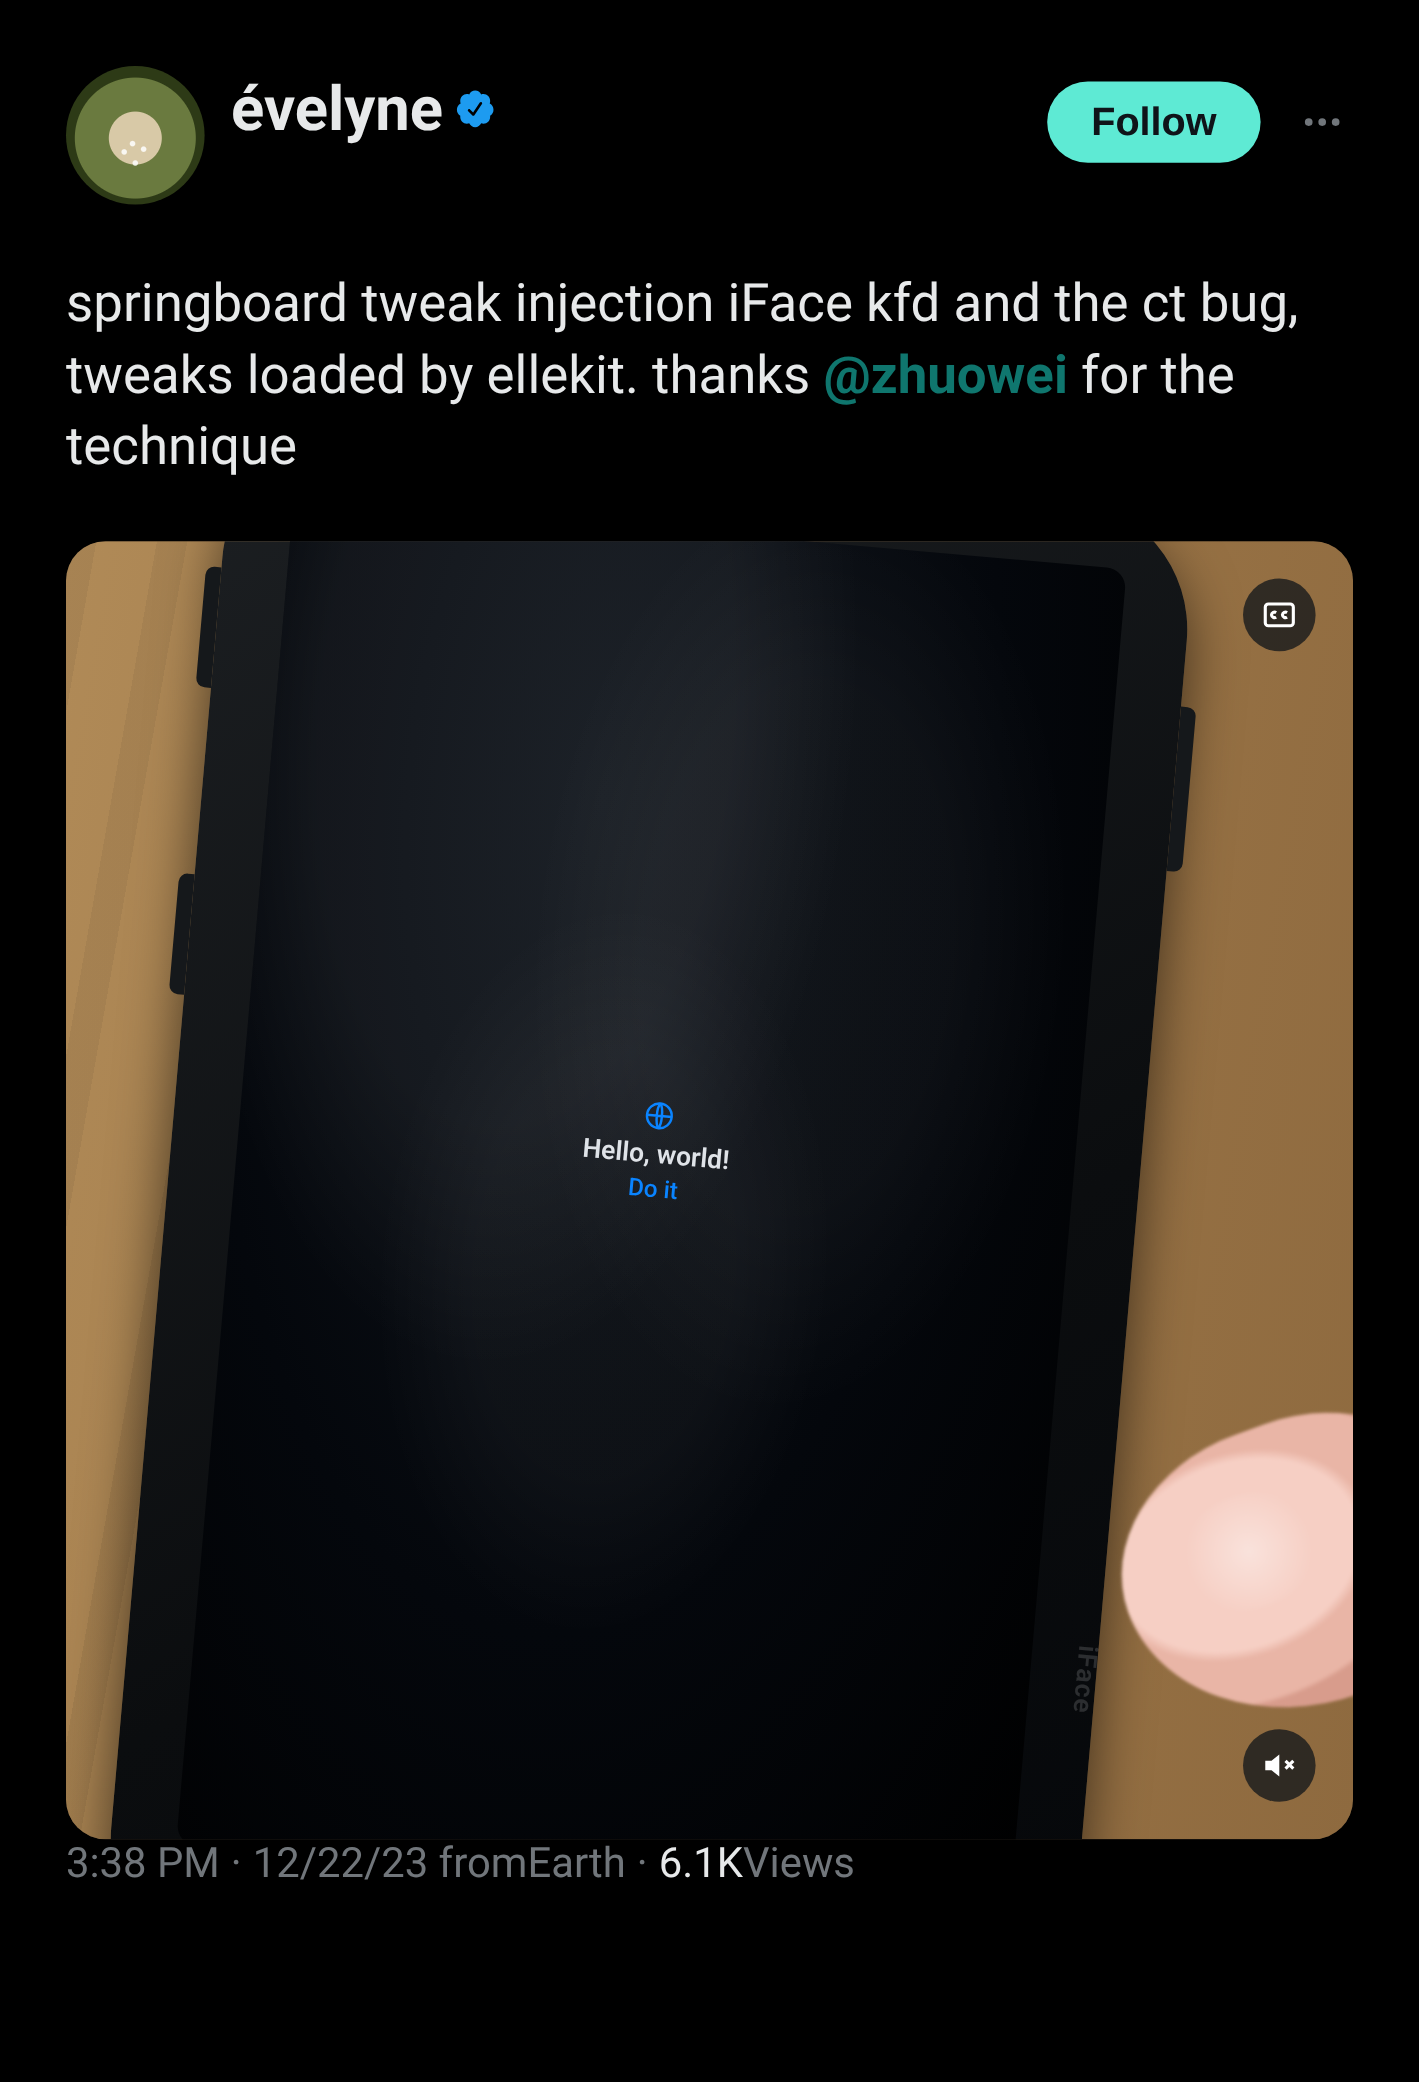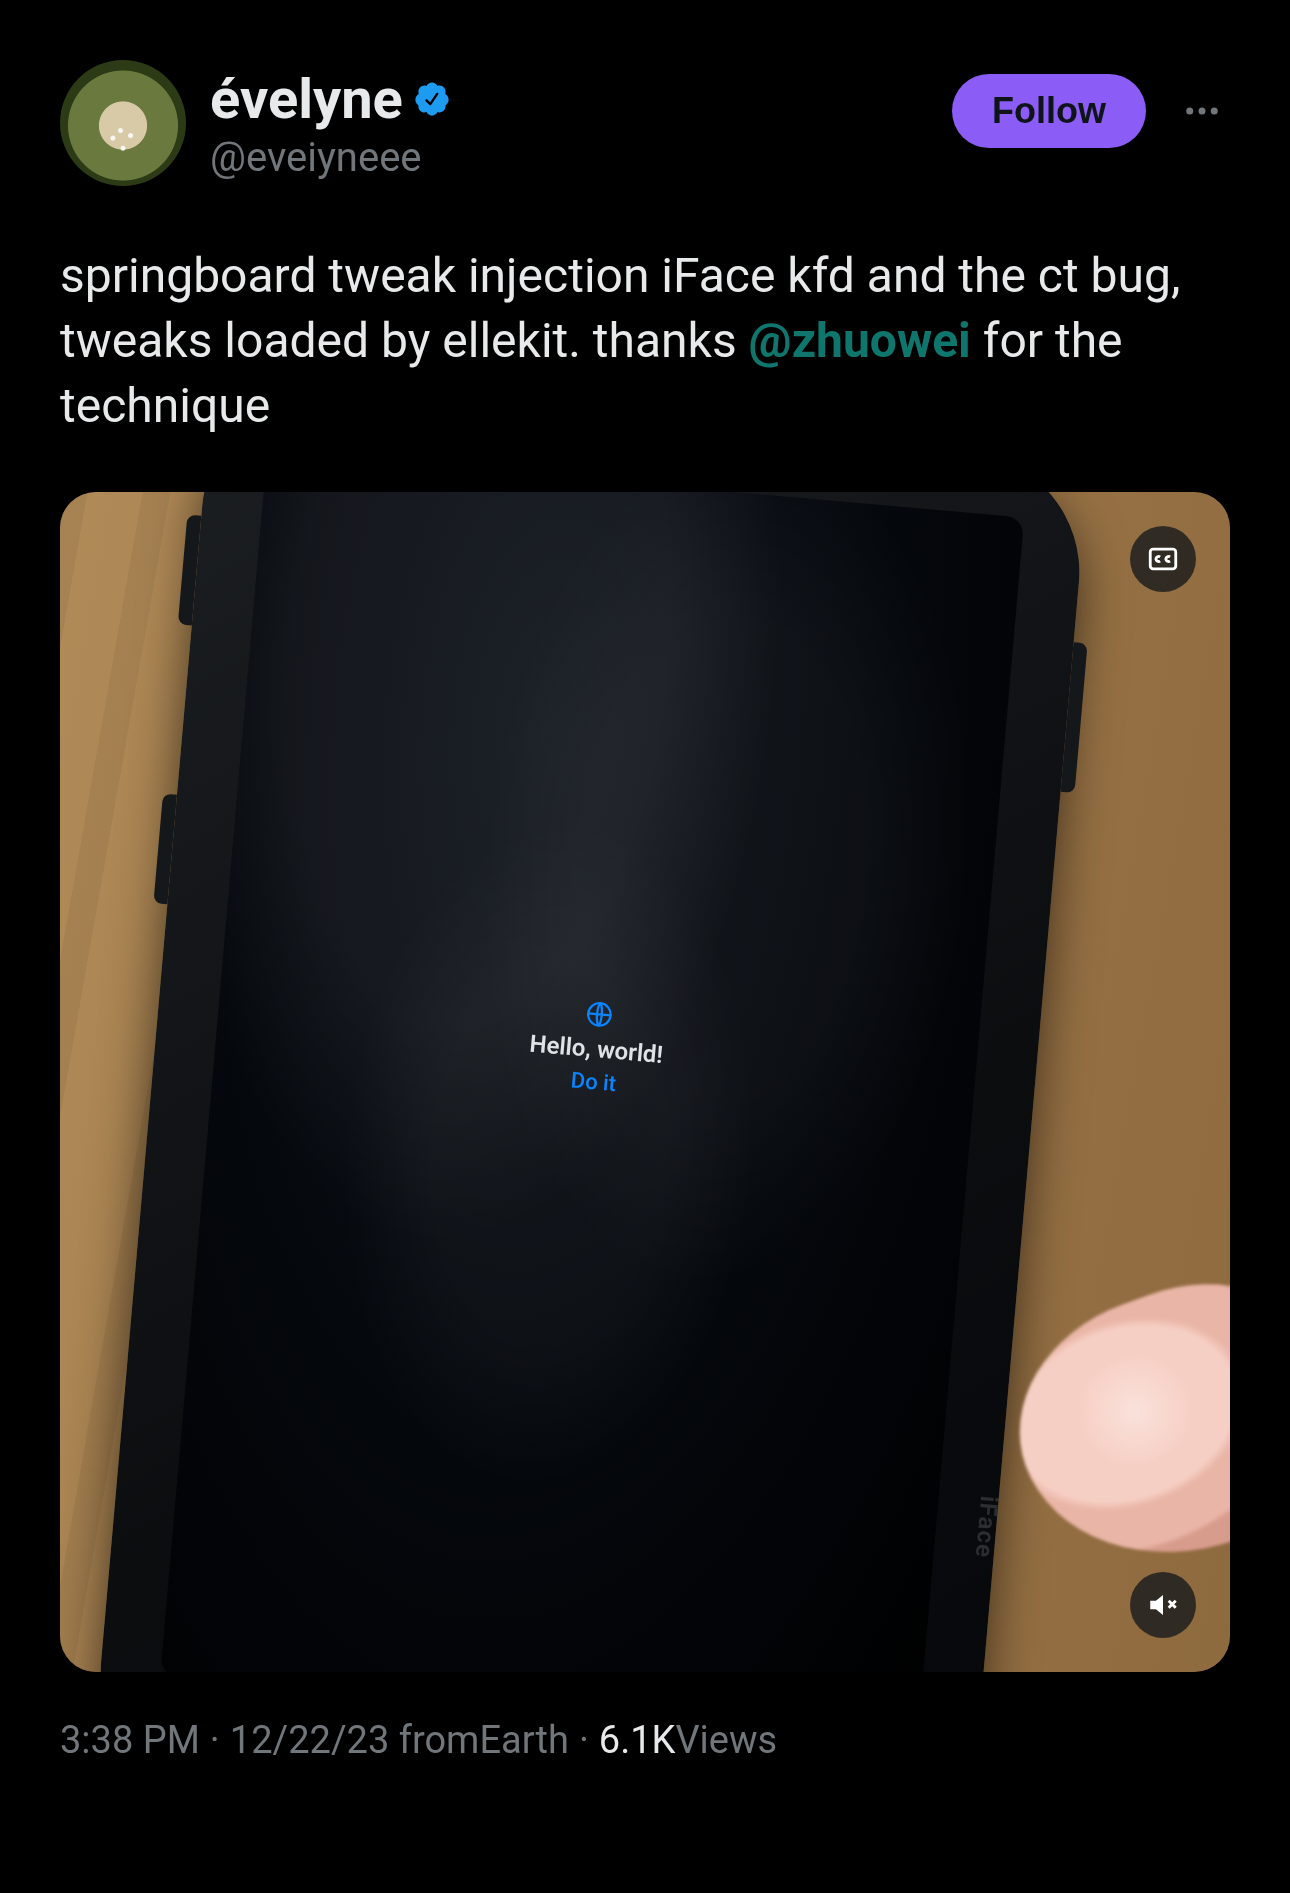--- a/index.html
+++ b/index.html
@@ -66,21 +66,21 @@
     color: #71767b;
     margin-top: 2px;
   }
   .header-actions {
     display: flex;
     align-items: center;
     gap: 28px;
     padding-top: 14px;
   }
   .follow-btn {
-    background: #8b5cf6;
+    background: #5eead4;
     color: #0f1419;
     border: none;
     border-radius: 9999px;
     font-weight: 700;
     font-size: 36px;
     padding: 16px 40px;
     cursor: pointer;
   }
   .more-btn {
     width: 56px;
@@ -242,21 +242,20 @@
     display: flex;
     align-items: center;
     justify-content: center;
     color: #fff;
     cursor: pointer;
   }
   .video-btn svg { width: 34px; height: 34px; }
   .cc-btn { top: 34px; right: 34px; }
   .mute-btn { bottom: 34px; right: 34px; }
   .meta {
-    margin-top: 46px;
     font-size: 38px;
     color: #71767b;
     display: flex;
     flex-wrap: wrap;
     align-items: center;
     gap: 0;
   }
   .meta .dot {
     padding: 0 10px;
   }
@@ -275,21 +274,20 @@
 
     <div class="name-block">
       <div class="display-name-row">
         <span class="display-name">évelyne</span>
         <span class="verified-badge">
           <svg viewBox="0 0 24 24" fill="#1d9bf0">
               <path d="M22.5 12.5c0-1.58-.875-2.95-2.148-3.6.154-.435.238-.905.238-1.4 0-2.21-1.71-3.998-3.818-3.998-.47 0-.92.084-1.336.25C14.818 2.415 13.51 1.5 12 1.5s-2.816.917-3.437 2.25c-.415-.165-.866-.25-1.336-.25-2.11 0-3.818 1.79-3.818 4 0 .494.083.964.237 1.4-1.272.65-2.147 2.018-2.147 3.6 0 1.495.782 2.798 1.942 3.486-.02.17-.032.34-.032.514 0 2.21 1.708 4 3.818 4 .47 0 .92-.086 1.335-.25.62 1.334 1.926 2.25 3.437 2.25 1.512 0 2.818-.916 3.437-2.25.415.163.865.248 1.336.248 2.11 0 3.818-1.79 3.818-4 0-.174-.012-.344-.033-.513 1.158-.687 1.943-1.99 1.943-3.484zm-6.616-3.334l-4.334 6.5c-.145.217-.382.334-.625.334-.143 0-.288-.04-.416-.126l-.115-.094-2.415-2.415c-.293-.293-.293-.768 0-1.06s.768-.294 1.06 0l1.77 1.767 3.825-5.74c.23-.345.696-.436 1.04-.207.346.23.44.696.21 1.04z"></path>
             </svg>
         </span>
       </div>
-      <div class="handle">@eveiyneee</div>
     </div>
 
     <div class="header-actions">
       <button class="follow-btn">Follow</button>
       <div class="more-btn">
         <svg viewBox="0 0 24 24" fill="currentColor">
             <circle cx="5" cy="12" r="2"></circle>
             <circle cx="12" cy="12" r="2"></circle>
             <circle cx="19" cy="12" r="2"></circle>
           </svg>

